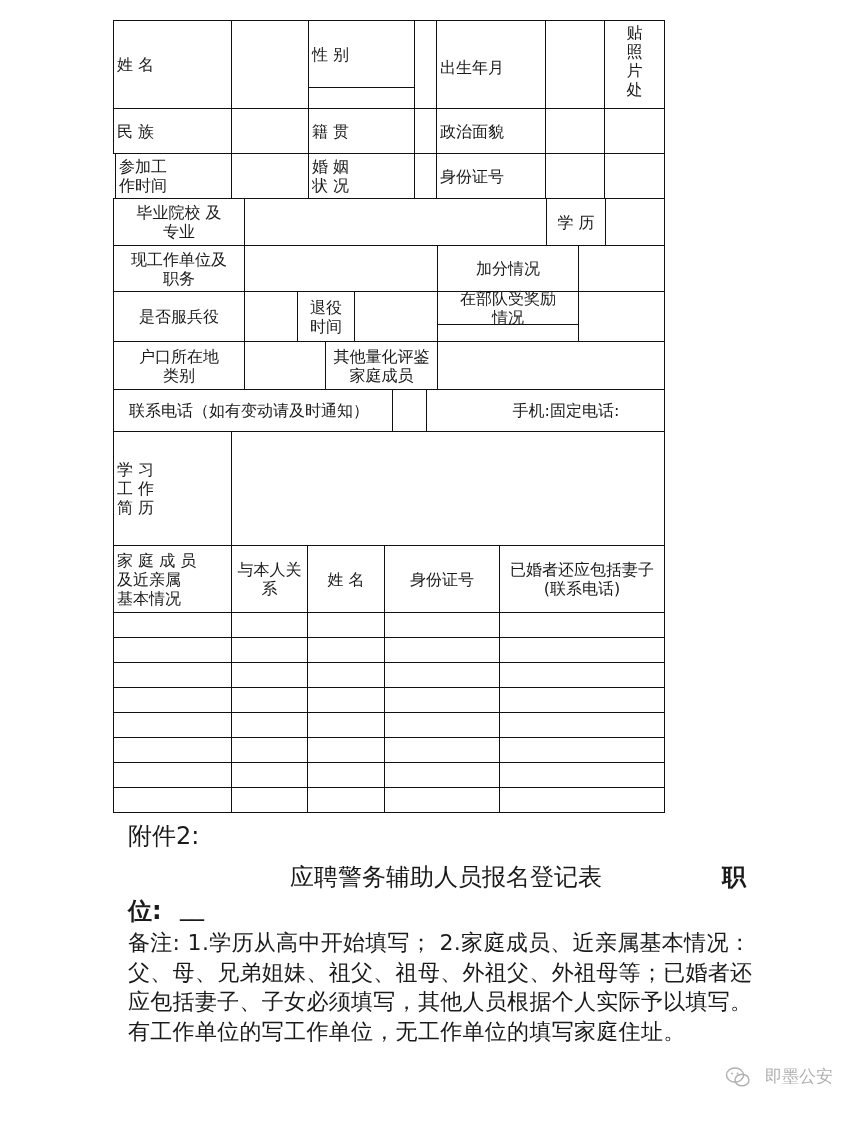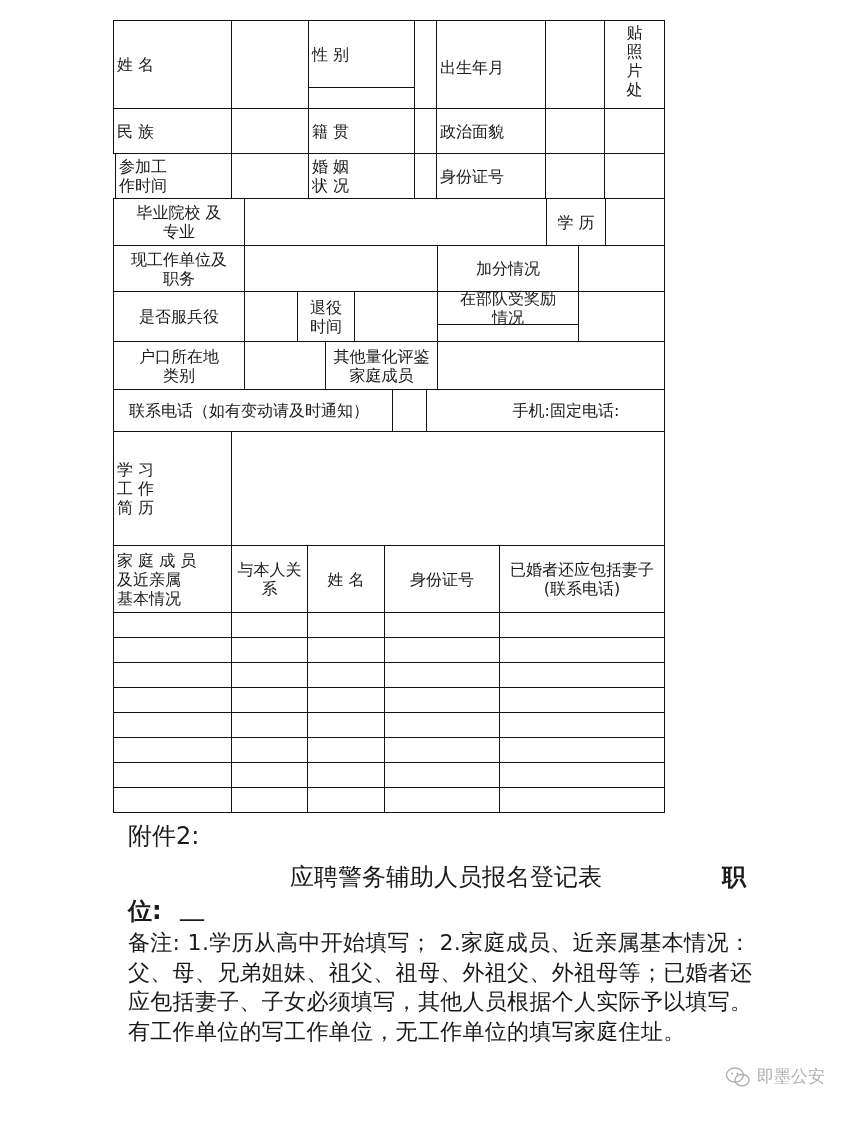--- a/index.html
+++ b/index.html
@@ -9,21 +9,21 @@
      display:flex;align-items:center;font-size:16px;line-height:19px;background:#fff;}
   .l{justify-content:flex-start;padding-left:3px;text-align:left;}
   .m{justify-content:center;text-align:center;}
   .t{align-items:flex-start;justify-content:center;padding-top:2px;}
   .vert{width:16px;text-align:center;line-height:19px;}
   .pre{white-space:pre-line;}
   .txt{position:absolute;white-space:nowrap;}
   .title{font-size:24px;}
   .bold{font-weight:bold;}
   .note{position:absolute;left:128px;top:928px;width:625px;font-size:22px;line-height:29.5px;letter-spacing:0.3px;}
-  .wm{position:absolute;left:725px;top:1065px;font-size:17px;color:#b0b0b0;display:flex;align-items:center;gap:6px;}
+  .wm{position:absolute;left:725px;top:1065px;font-size:17px;color:#b0b0b0;display:flex;align-items:center;gap:14px;}
 </style>
 </head>
 <body>
 
 <div class="c l" style="left:113px;top:20px;width:119px;height:89px;">
     <span>姓 名</span>
   </div>
 <div class="c" style="left:231px;top:20px;width:78px;height:89px;"></div>
 <div class="c l" style="left:308px;top:20px;width:107px;height:68px;">
     <span>性 别</span>

